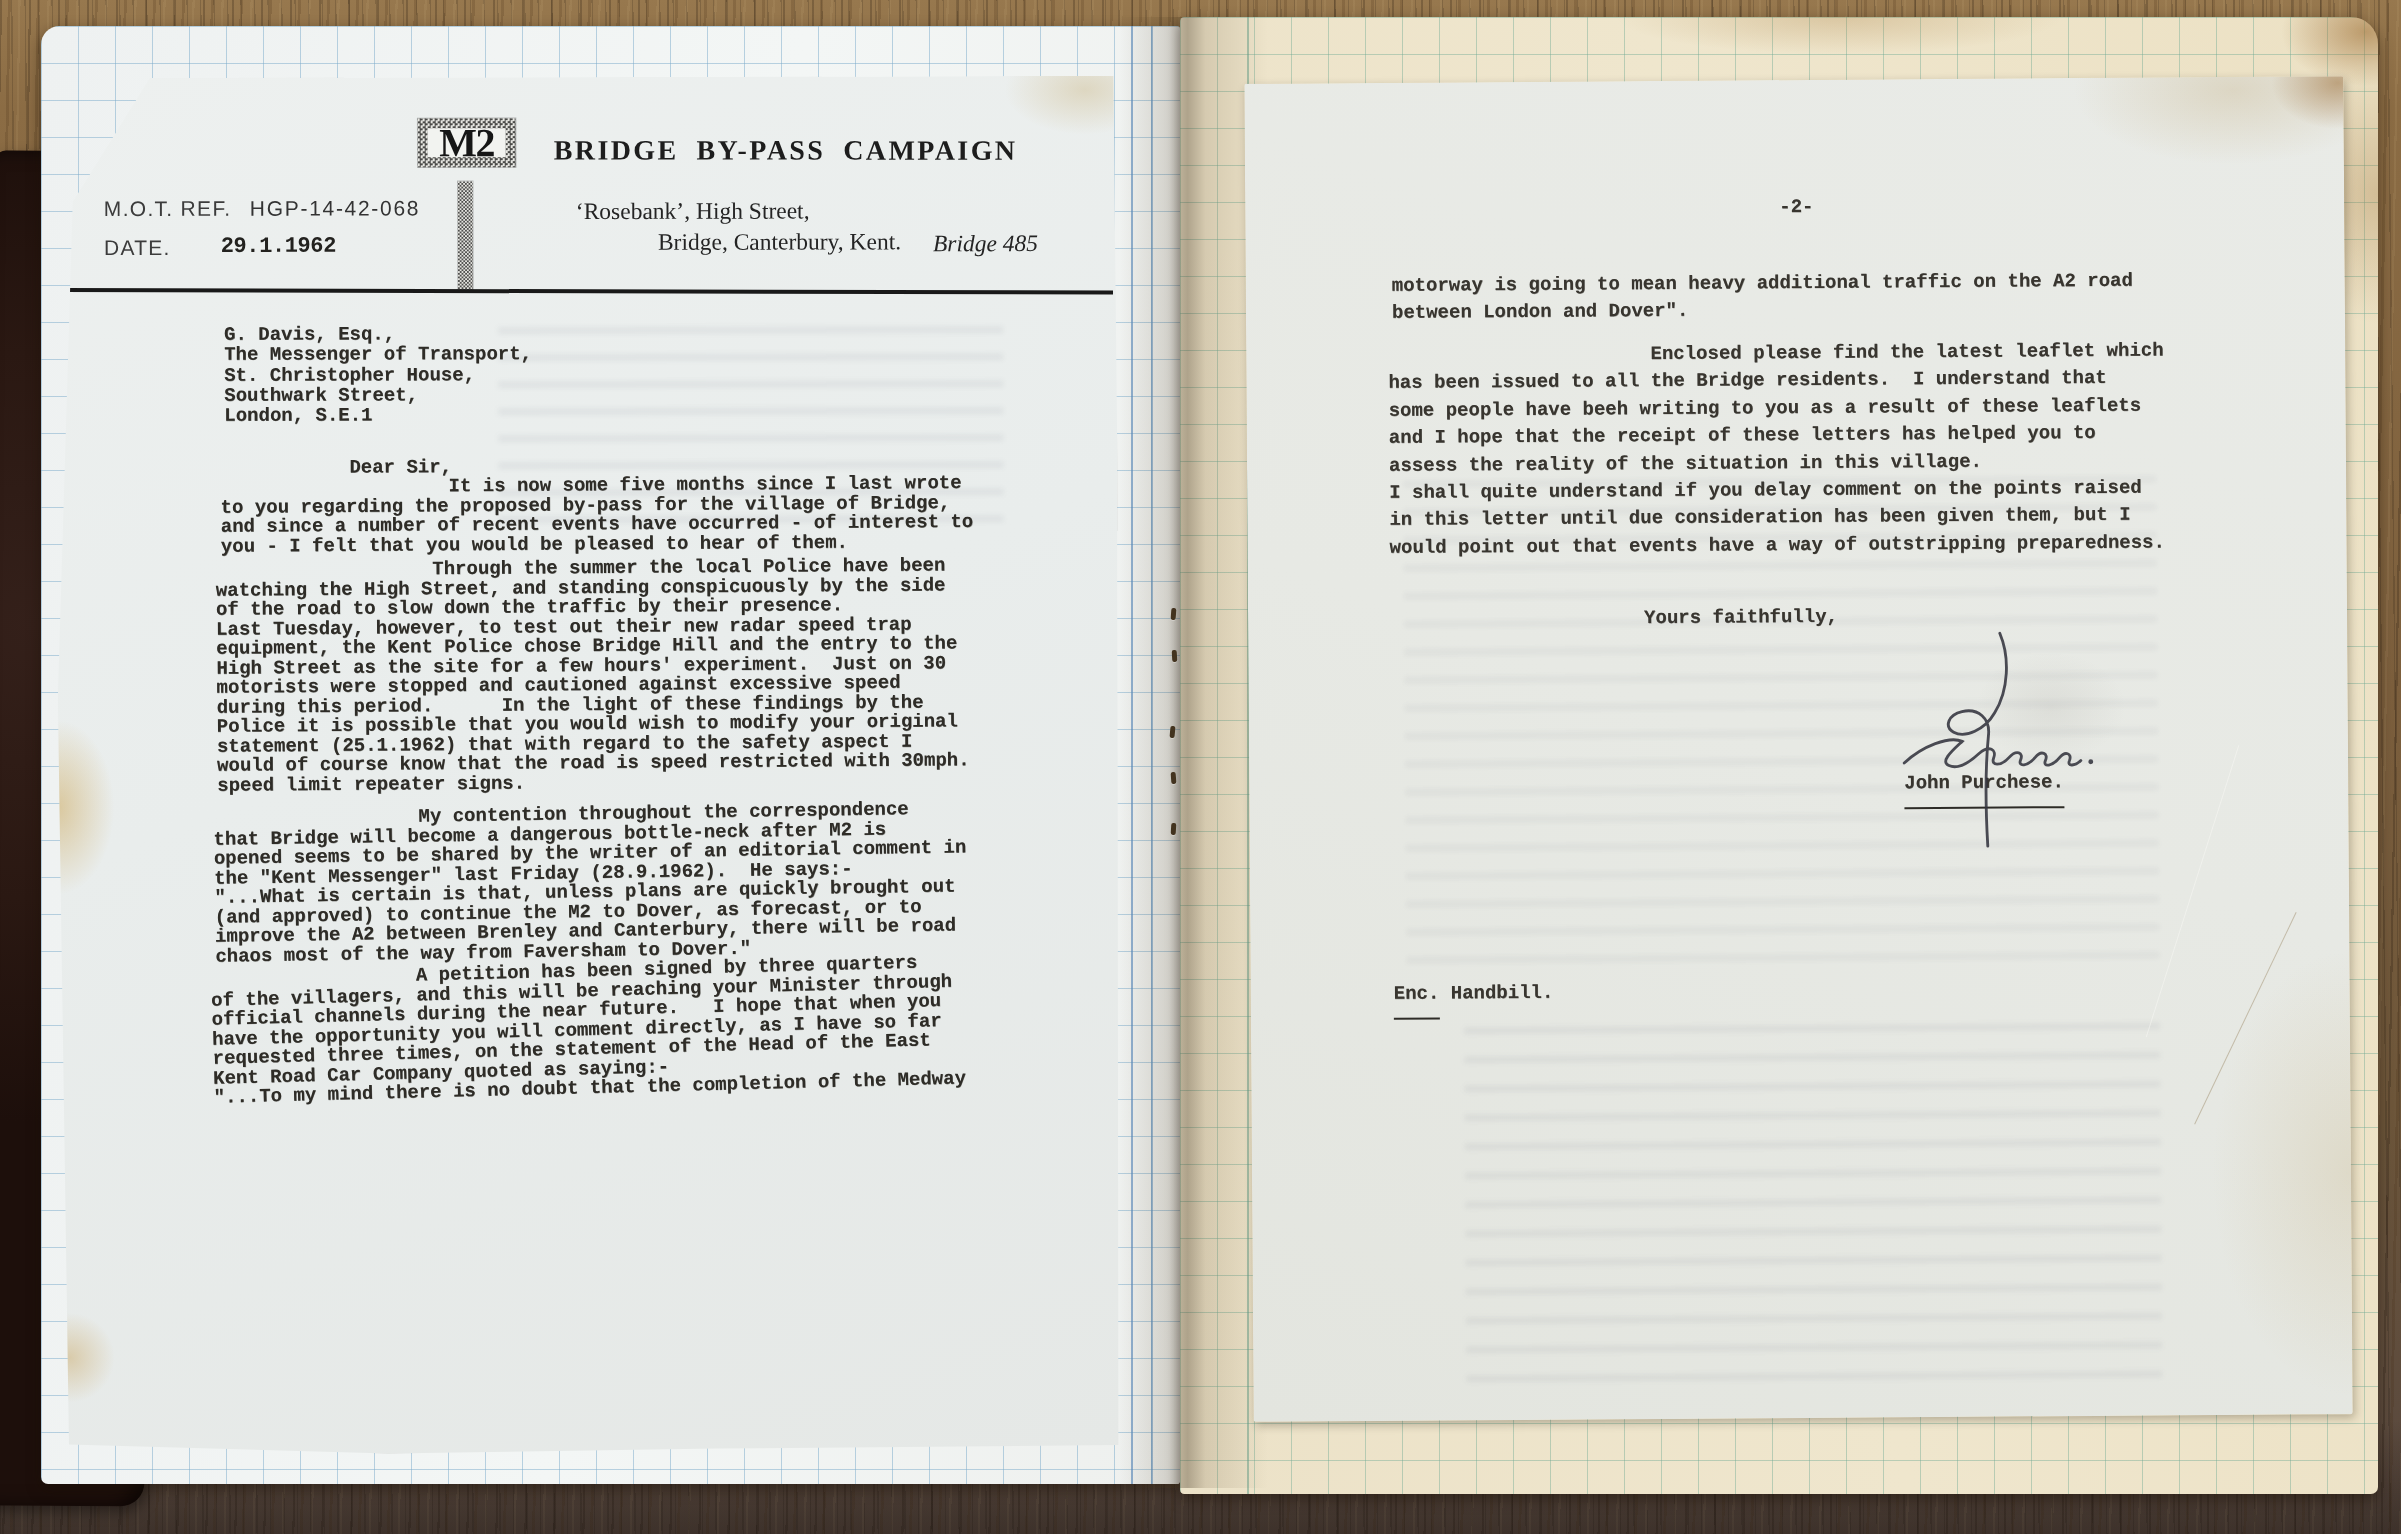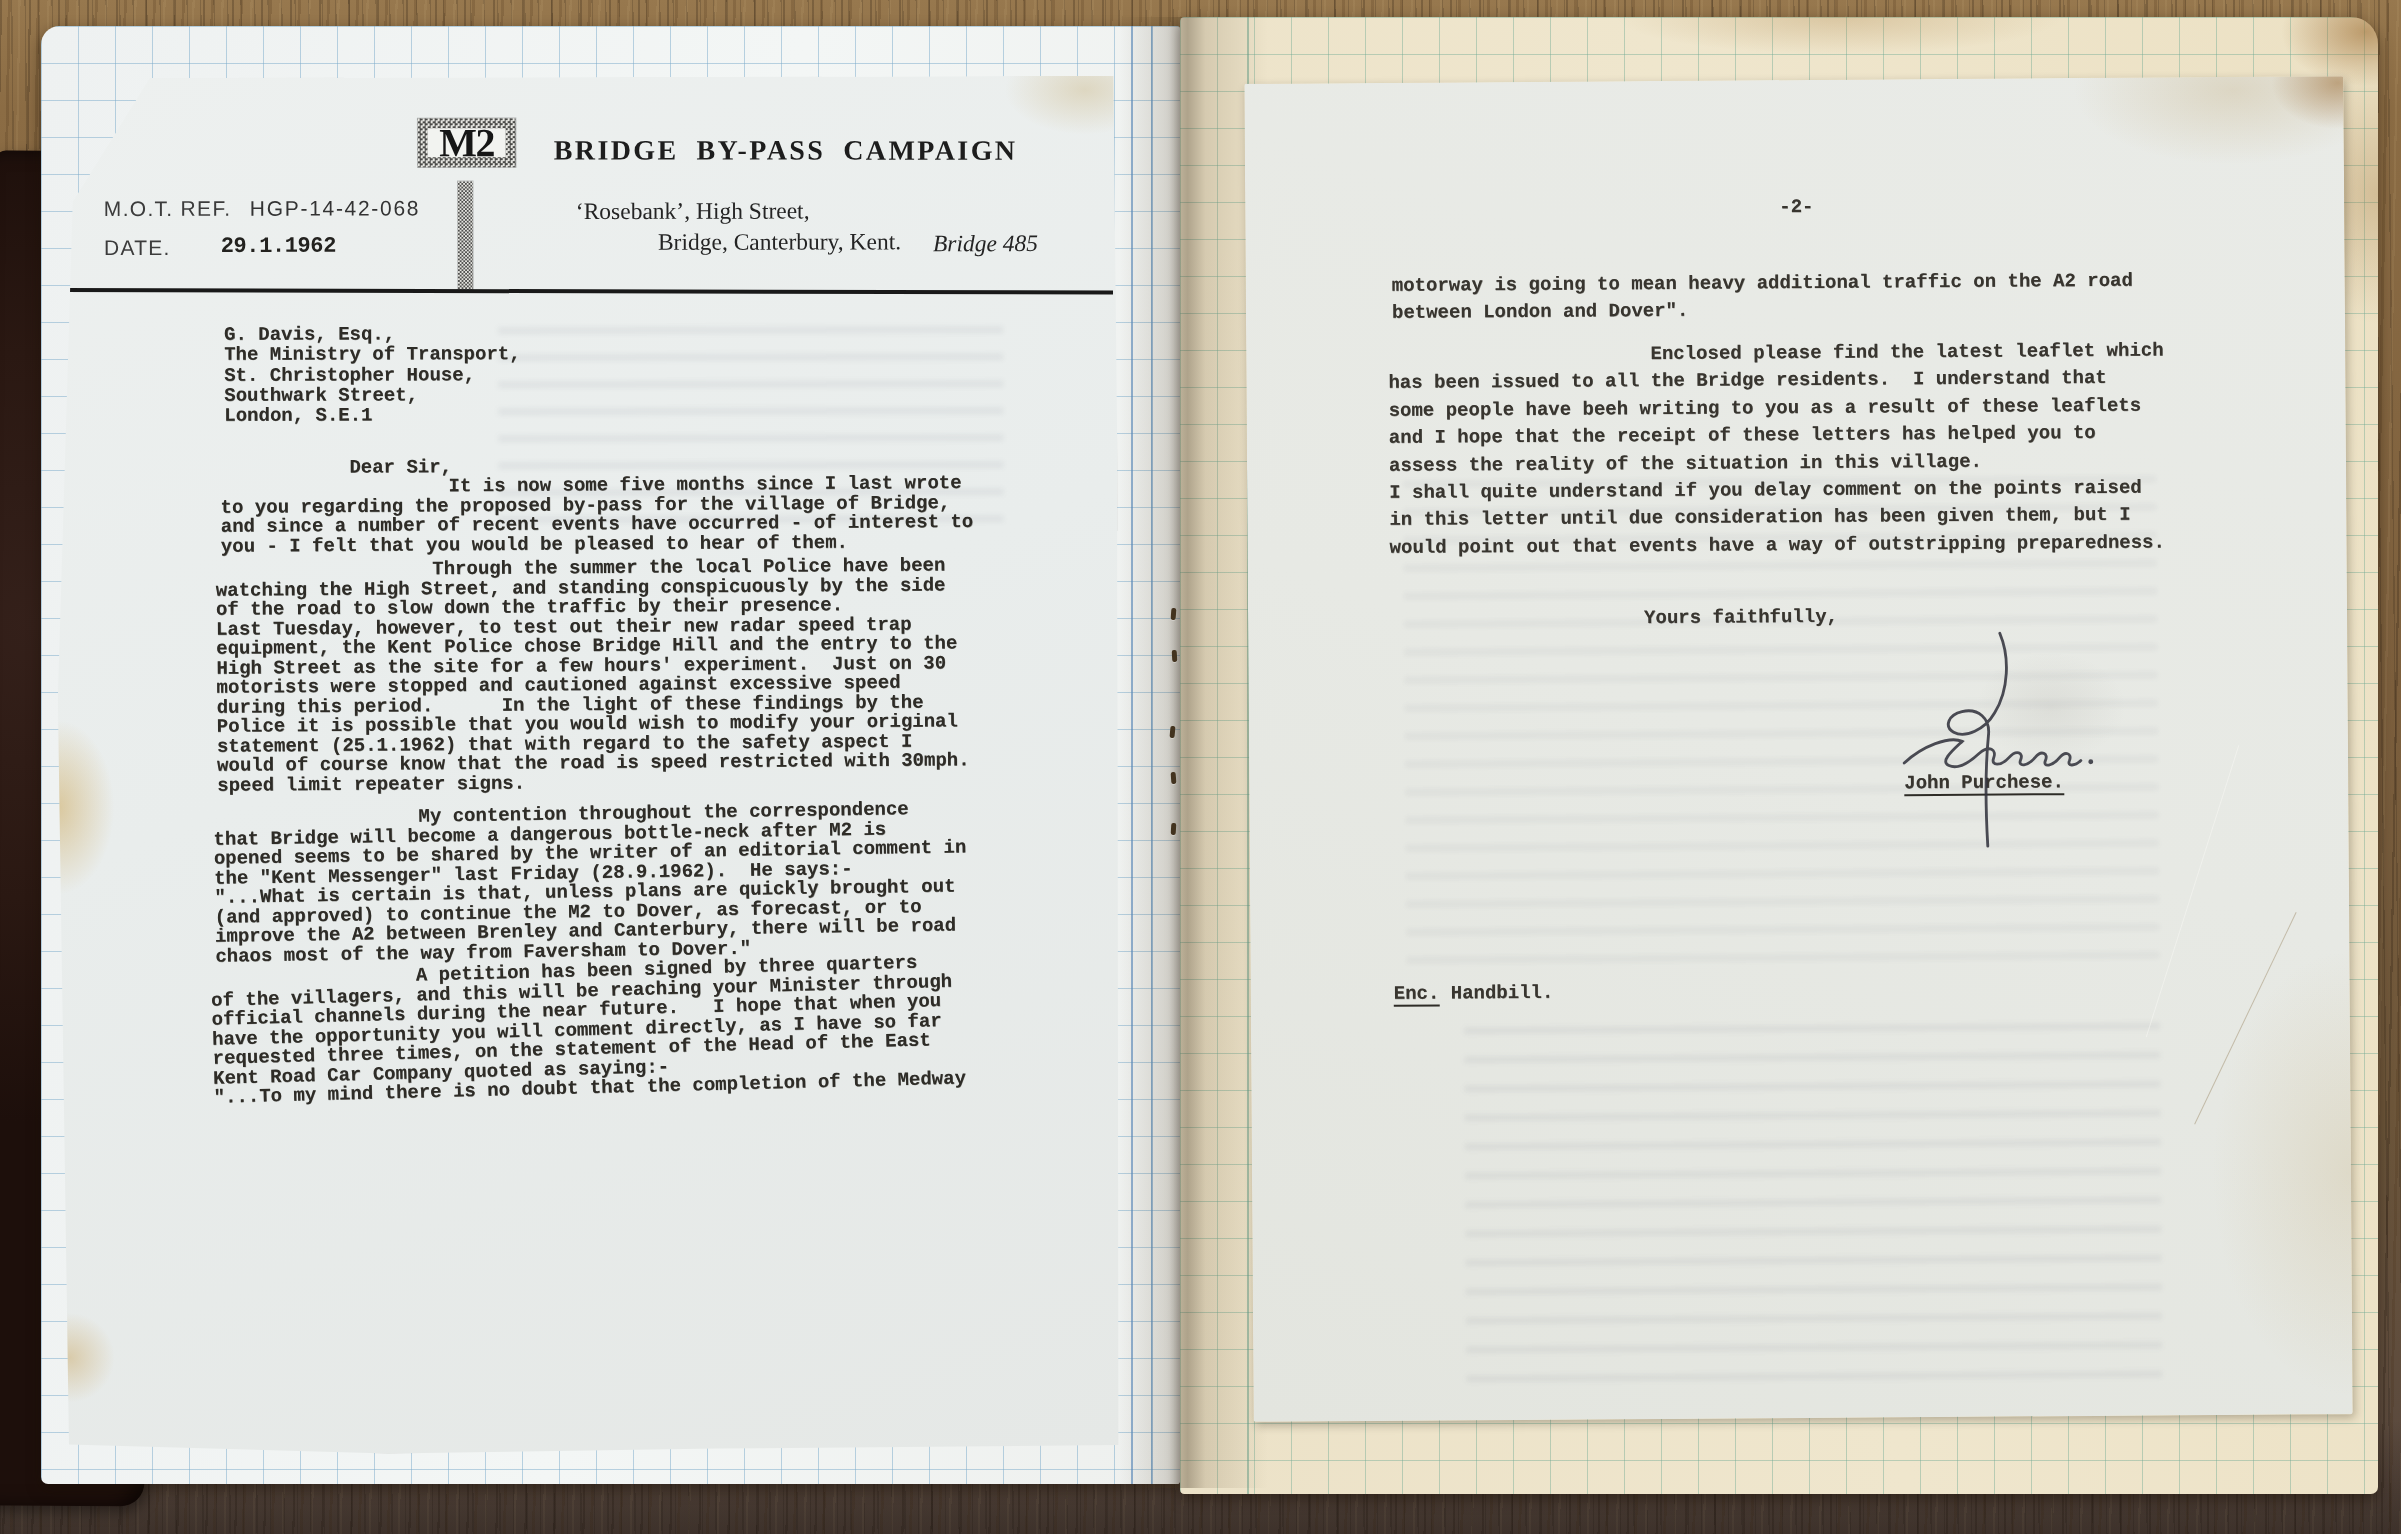--- a/index.html
+++ b/index.html
@@ -77,21 +77,21 @@
   .lh-addr{position:absolute;font-family:"Liberation Serif",serif;font-size:23.5px;color:#242424;}
   .lh-a1{left:519px;top:121px;}
   .lh-a2{left:601px;top:152px;}
   .lh-phone{left:876px;top:154px;font-style:italic;}
   .lh-rule{position:absolute;left:2.8px;top:210px;width:1053px;height:3.6px;background:#191919;transform:rotate(.25deg);transform-origin:left center;}
 
   
   .typed{position:absolute;font-family:"Liberation Mono",monospace;font-weight:700;font-size:19px;line-height:19.5px;
     white-space:pre;color:#2e2c27;text-shadow:0.3px 0.4px 0.5px rgba(44,41,35,.5);}
   .p2t{line-height:27.4px;color:#38352f;}
-  .u{border-bottom:2.5px solid #2e2c27;padding-bottom:0;}
+  .u{border-bottom:2.5px solid #2e2c27;padding-bottom:13px;}
 
   .ghost{position:absolute;pointer-events:none;filter:blur(2.5px);
     background:repeating-linear-gradient(to bottom, rgba(75,80,100,.14) 0 7.1px, rgba(0,0,0,0) 7.1px 27px);}
   .scratch{position:absolute;pointer-events:none;}
 
   .sig{position:absolute;left:638px;top:549px;width:213px;height:227px;}
 </style>
 </head>
 <body>
 
@@ -135,21 +135,21 @@
     </div>
 
     <div class="lh-addr lh-a1">‘Rosebank’, High Street,</div>
     <div class="lh-addr lh-a2">Bridge, Canterbury, Kent.</div>
     <div class="lh-addr lh-phone">Bridge 485</div>
 
     <div class="lh-rule"></div>
 
     <div class="ghost" style="left:441px;top:250px;width:505px;height:206px;opacity:.5;"></div>
 
-    <div class="typed" style="left:167px;top:247px;line-height:20.3px;"><div>G. Davis, Esq.,</div><div>The Ministry of Transport,</div><div>St. Christopher House,</div><div>Southwark Street,</div><div>London, S.E.1</div></div>
+    <div class="typed" style="left:167px;top:247px;line-height:20.3px;"><div>G. Davis, Esq.,</div><div>The Messenger of Transport,</div><div>St. Christopher House,</div><div>Southwark Street,</div><div>London, S.E.1</div></div>
 
     <div class="typed" style="left:292px;top:381px;">Dear Sir,</div>
 
     <div class="typed" style="left:163px;top:401px;transform:rotate(-.25deg);transform-origin:left top;"><div>                    It is now some five months since I last wrote</div><div>to you regarding the proposed by-pass for the village of Bridge,</div><div>and since a number of recent events have occurred - of interest to</div><div>you - I felt that you would be pleased to hear of them.</div></div>
 
     <div class="typed" style="left:158px;top:484px;transform:rotate(-.3deg);transform-origin:left top;"><div>                   Through the summer the local Police have been</div><div>watching the High Street, and standing conspicuously by the side</div><div>of the road to slow down the traffic by their presence.</div><div>Last Tuesday, however, to test out their new radar speed trap</div><div>equipment, the Kent Police chose Bridge Hill and the entry to the</div><div>High Street as the site for a few hours' experiment.  Just on 30</div><div>motorists were stopped and cautioned against excessive speed</div><div>during this period.      In the light of these findings by the</div><div>Police it is possible that you would wish to modify your original</div><div>statement (25.1.1962) that with regard to the safety aspect I</div><div>would of course know that the road is speed restricted with 30mph.</div><div>speed limit repeater signs.</div></div>
 
     <div class="typed" style="left:155px;top:733px;transform:rotate(-.75deg);transform-origin:left top;"><div>                  My contention throughout the correspondence</div><div>that Bridge will become a dangerous bottle-neck after M2 is</div><div>opened seems to be shared by the writer of an editorial comment in</div><div>the "Kent Messenger" last Friday (28.9.1962).  He says:-</div><div>"...What is certain is that, unless plans are quickly brought out</div><div>(and approved) to continue the M2 to Dover, as forecast, or to</div><div>improve the A2 between Brenley and Canterbury, there will be road</div><div>chaos most of the way from Faversham to Dover."</div></div>
 
     <div class="typed" style="left:152px;top:894px;transform:rotate(-1.35deg);transform-origin:left top;"><div>                  A petition has been signed by three quarters</div><div>of the villagers, and this will be reaching your Minister through</div><div>official channels during the near future.   I hope that when you</div><div>have the opportunity you will comment directly, as I have so far</div><div>requested three times, on the statement of the Head of the East</div><div>Kent Road Car Company quoted as saying:-</div><div>"...To my mind there is no doubt that the completion of the Medway</div></div>

